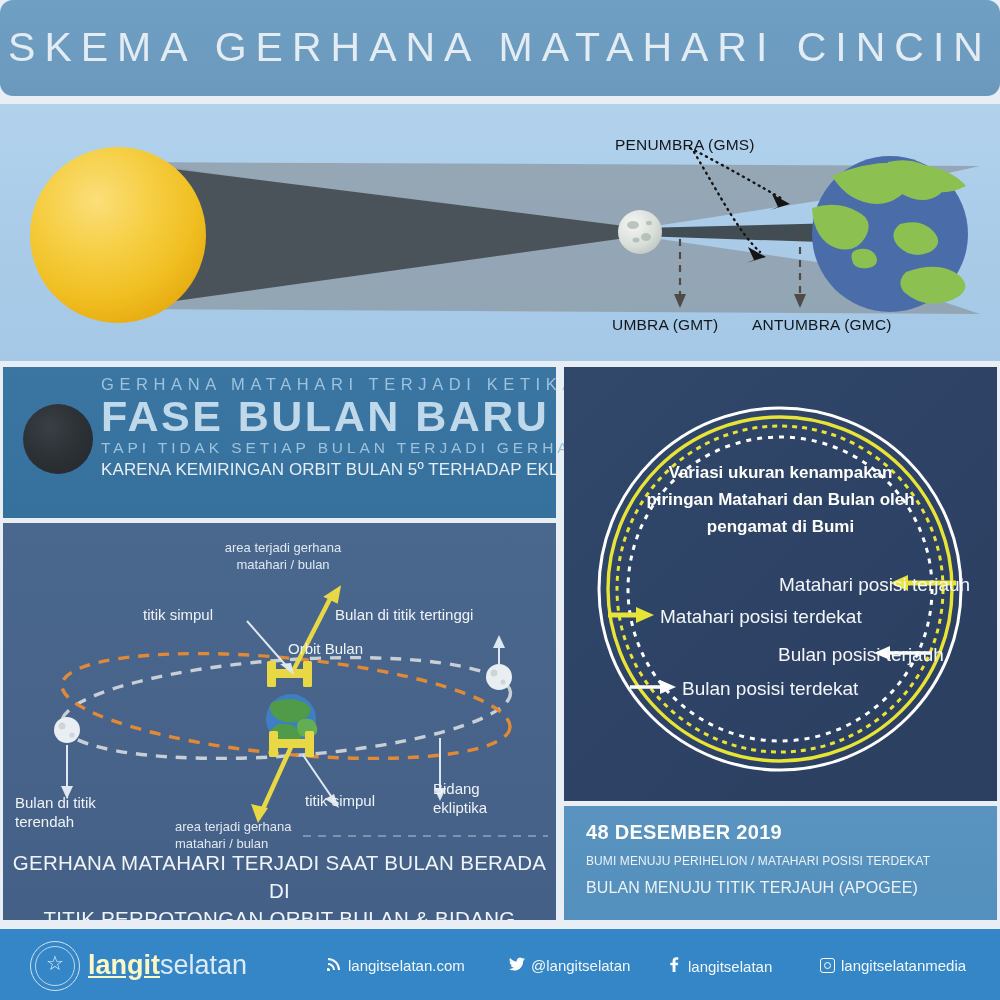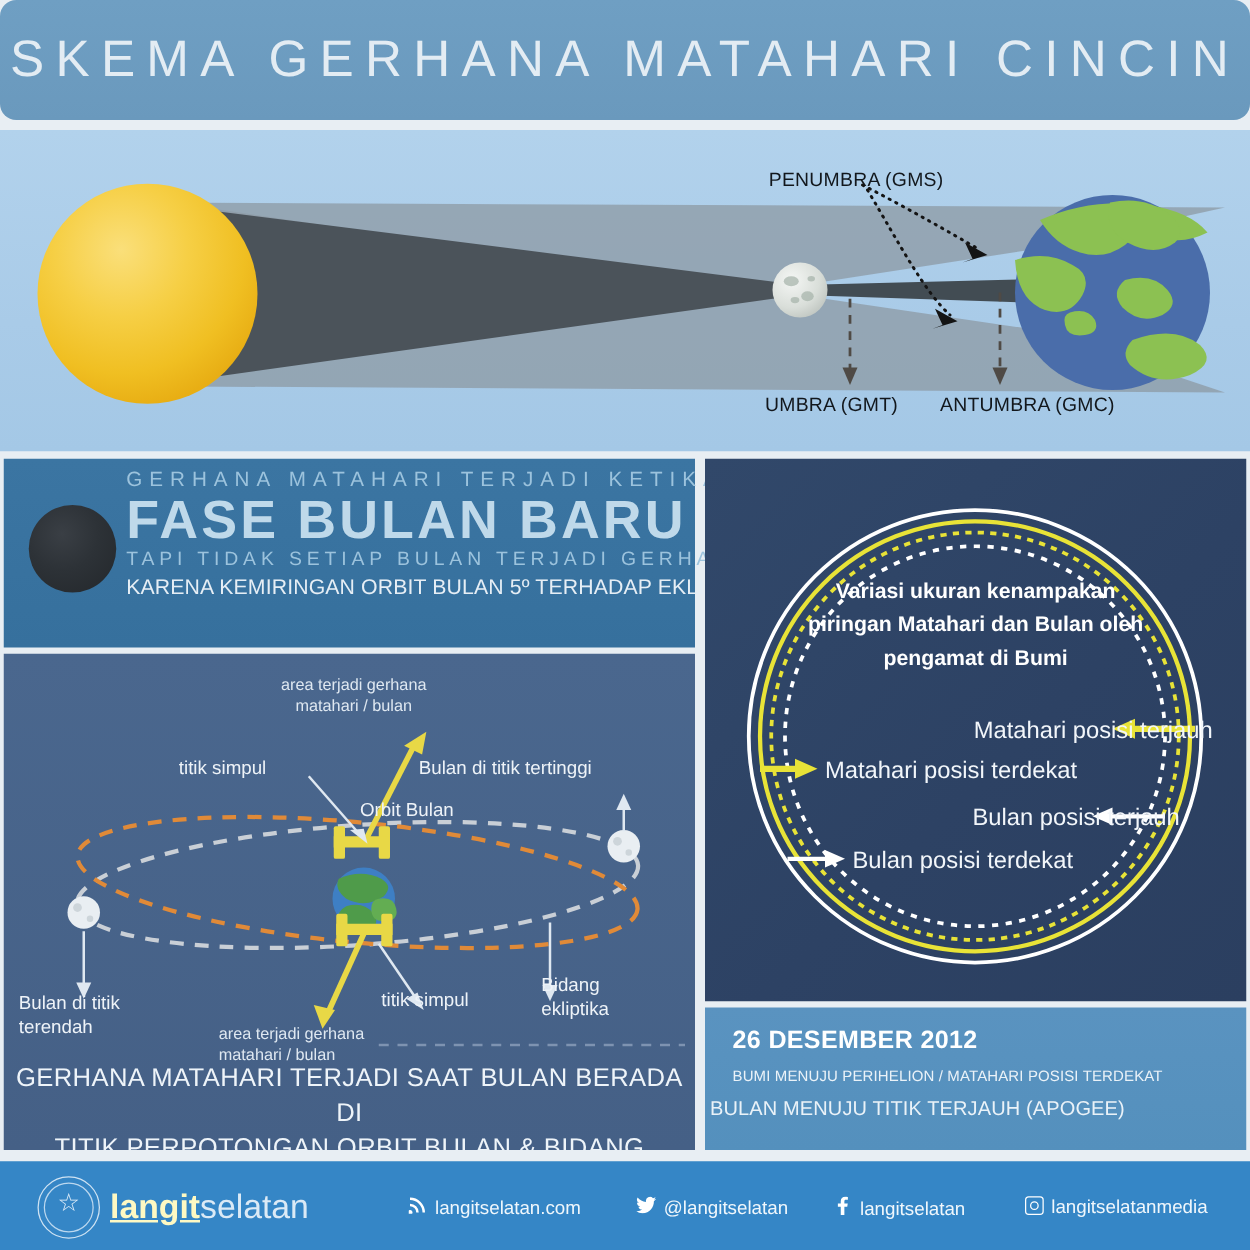--- a/index.html
+++ b/index.html
@@ -47,21 +47,21 @@
   .panel-rings svg{position:absolute;left:0;top:0;}
   .rtitle{position:absolute;left:40px;top:92px;width:353px;text-align:center;color:#ffffff;
     font-size:17px;line-height:27px;font-weight:bold;}
   .rlabel{position:absolute;color:#f2f6fa;font-size:19px;white-space:nowrap;font-weight:500;}
 
   
   .panel-date{position:absolute;left:564px;top:806px;width:433px;height:114px;
     background:linear-gradient(180deg,#5a93c0 0%,#5490bd 100%);}
   .date-title{position:absolute;left:22px;top:15px;color:#ffffff;font-size:20px;font-weight:bold;letter-spacing:.3px;}
   .date-l1{position:absolute;left:22px;top:48px;color:#eaf2f8;font-size:12px;letter-spacing:.1px;}
-  .date-l2{position:absolute;left:4px;top:73px;color:#eaf2f8;font-size:16px;letter-spacing:.1px;}
+  .date-l2{position:absolute;left:22px;top:73px;color:#eaf2f8;font-size:16px;letter-spacing:.1px;}
 
   
   .footer{position:absolute;left:0;top:929px;width:1000px;height:71px;background:#3586c6;}
   .logo-mark{position:absolute;left:30px;top:12px;width:48px;height:48px;border-radius:50%;
     border:1.6px solid #cfe3f3;}
   .logo-mark .inner{position:absolute;left:4px;top:4px;right:4px;bottom:4px;border-radius:50%;
     border:1px solid #bcd8ef;}
   .logo-mark .glyph{position:absolute;left:0;right:0;top:11px;text-align:center;color:#e4f0fa;font-size:20px;line-height:20px;}
   .wordmark{position:absolute;left:88px;top:21px;font-size:27px;line-height:30px;white-space:nowrap;}
   .wordmark .b{color:#fef9c3;font-weight:bold;text-decoration:underline;}
@@ -280,21 +280,21 @@
       <div>pengamat di Bumi</div>
     </div>
 
     <div class="rlabel" style="left:215px;top:207px;">Matahari posisi terjauh</div>
     <div class="rlabel" style="left:96px;top:239px;">Matahari posisi terdekat</div>
     <div class="rlabel" style="left:214px;top:277px;">Bulan posisi terjauh</div>
     <div class="rlabel" style="left:118px;top:311px;">Bulan posisi terdekat</div>
   </div>
 
   <div class="panel-date">
-    <div class="date-title">26 DESEMBER 2012</div>
+    <div class="date-title">48 DESEMBER 2019</div>
     <div class="date-l1">BUMI MENUJU PERIHELION / MATAHARI POSISI TERDEKAT</div>
     <div class="date-l2">BULAN MENUJU TITIK TERJAUH (APOGEE)</div>
   </div>
 
   <div class="footer">
     <div class="logo-mark">
       <div class="inner"></div>
       <div class="glyph">☆</div>
     </div>
     <div class="wordmark">

